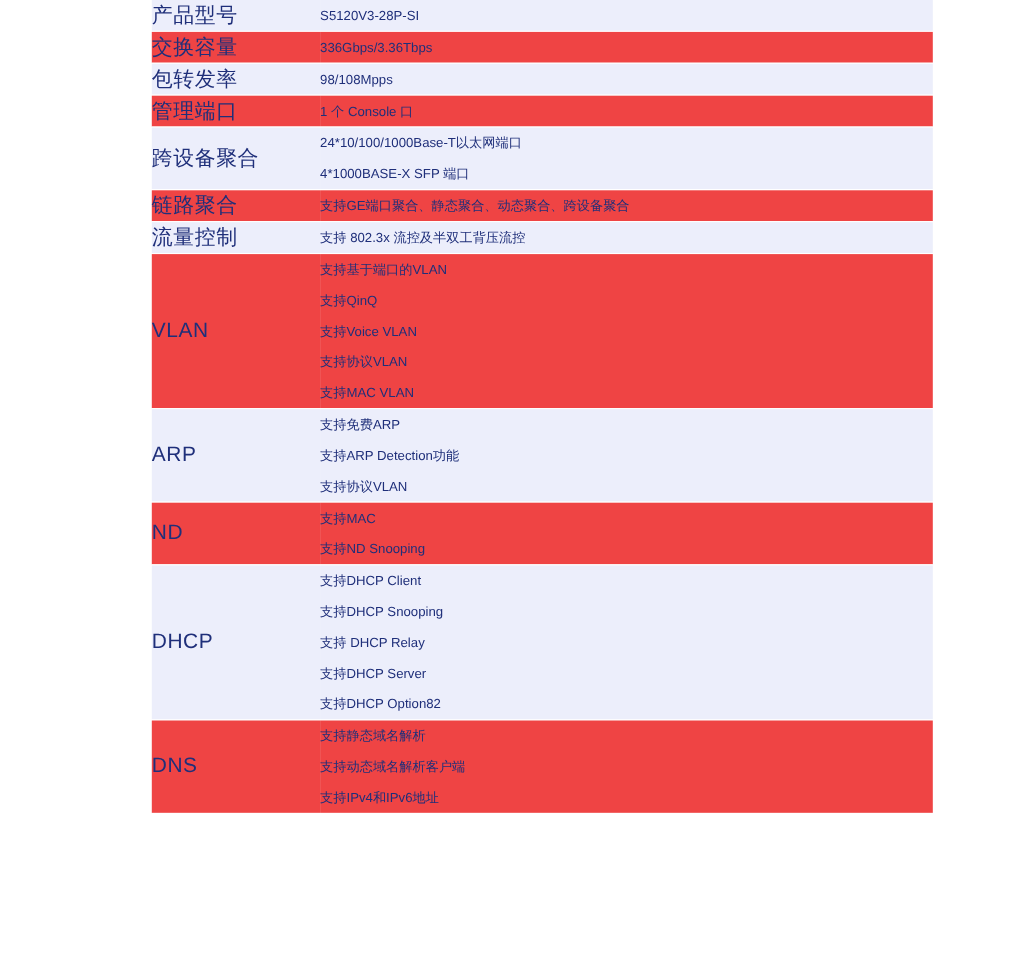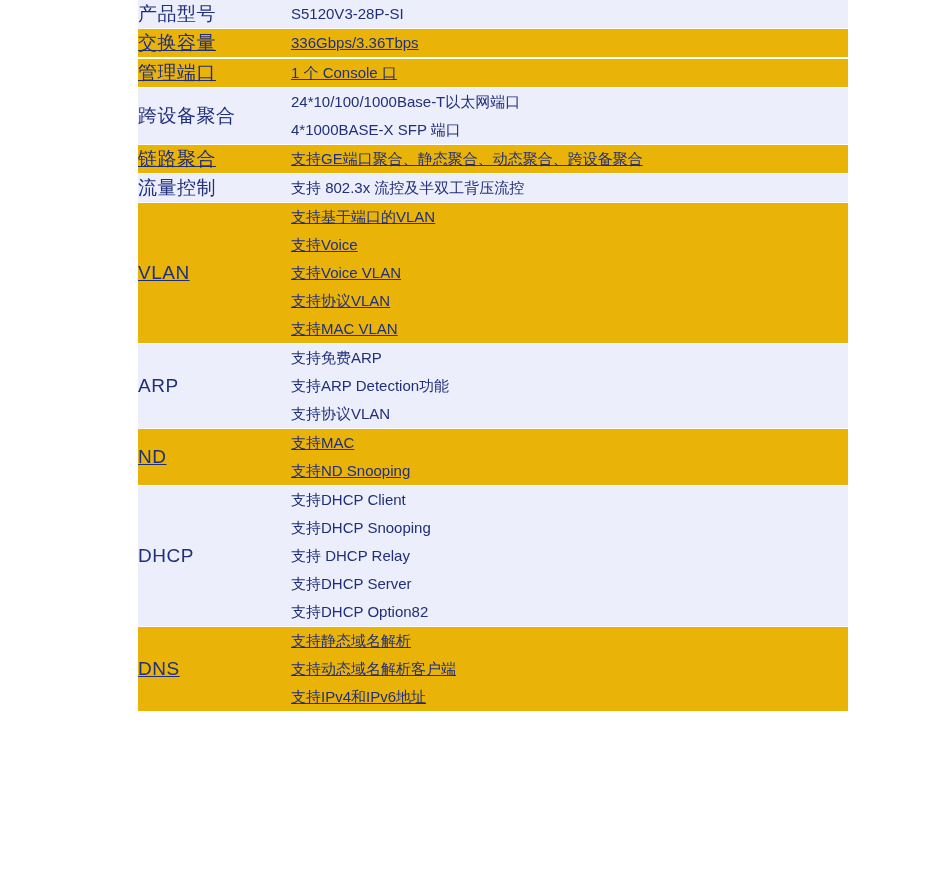--- a/index.html
+++ b/index.html
@@ -30,30 +30,29 @@
   td.label-cell {
     width: 153px;
     padding: 10px 0 10px 24px;
     font-size: 19px;
     color: #1f2f7a;
     letter-spacing: 0.5px;
     white-space: nowrap;
   }
   td.value-cell {
     padding: 10px 12px 10px 16px;
-    font-size: 15px;
+    font-size: 12px;
     color: #1f2f7a;
     line-height: 28px;
   }
   tr.row-alt td {
     background: #eceefb;
   }
   tr.row-plain td {
-    background: #eab308;
-    text-decoration: underline;
+    background: #ef4444;
   }
   .value-line {
     display: block;
     white-space: nowrap;
   }
   .divider-row td {
     height: 1px;
     padding: 0;
     background: #ffffff;
   }
@@ -74,20 +73,26 @@
           <td colspan="2"></td>
         </tr>
         <tr class="row-plain">
           <td class="label-cell">交换容量</td>
           <td class="value-cell">
             <span class="value-line">336Gbps/3.36Tbps</span>
           </td>
         </tr>
         <tr class="divider-row">
           <td colspan="2"></td>
+        </tr>
+        <tr class="row-alt">
+          <td class="label-cell">包转发率</td>
+          <td class="value-cell">
+            <span class="value-line">98/108Mpps</span>
+          </td>
         </tr>
         <tr class="divider-row">
           <td colspan="2"></td>
         </tr>
         <tr class="row-plain">
           <td class="label-cell">管理端口</td>
           <td class="value-cell">
             <span class="value-line">1 个 Console 口</span>
           </td>
         </tr>
@@ -119,21 +124,21 @@
             <span class="value-line">支持 802.3x 流控及半双工背压流控</span>
           </td>
         </tr>
         <tr class="divider-row">
           <td colspan="2"></td>
         </tr>
         <tr class="row-plain">
           <td class="label-cell">VLAN</td>
           <td class="value-cell">
             <span class="value-line">支持基于端口的VLAN</span>
-            <span class="value-line">支持Voice</span>
+            <span class="value-line">支持QinQ</span>
             <span class="value-line">支持Voice VLAN</span>
             <span class="value-line">支持协议VLAN</span>
             <span class="value-line">支持MAC VLAN</span>
           </td>
         </tr>
         <tr class="divider-row">
           <td colspan="2"></td>
         </tr>
         <tr class="row-alt">
           <td class="label-cell">ARP</td>

